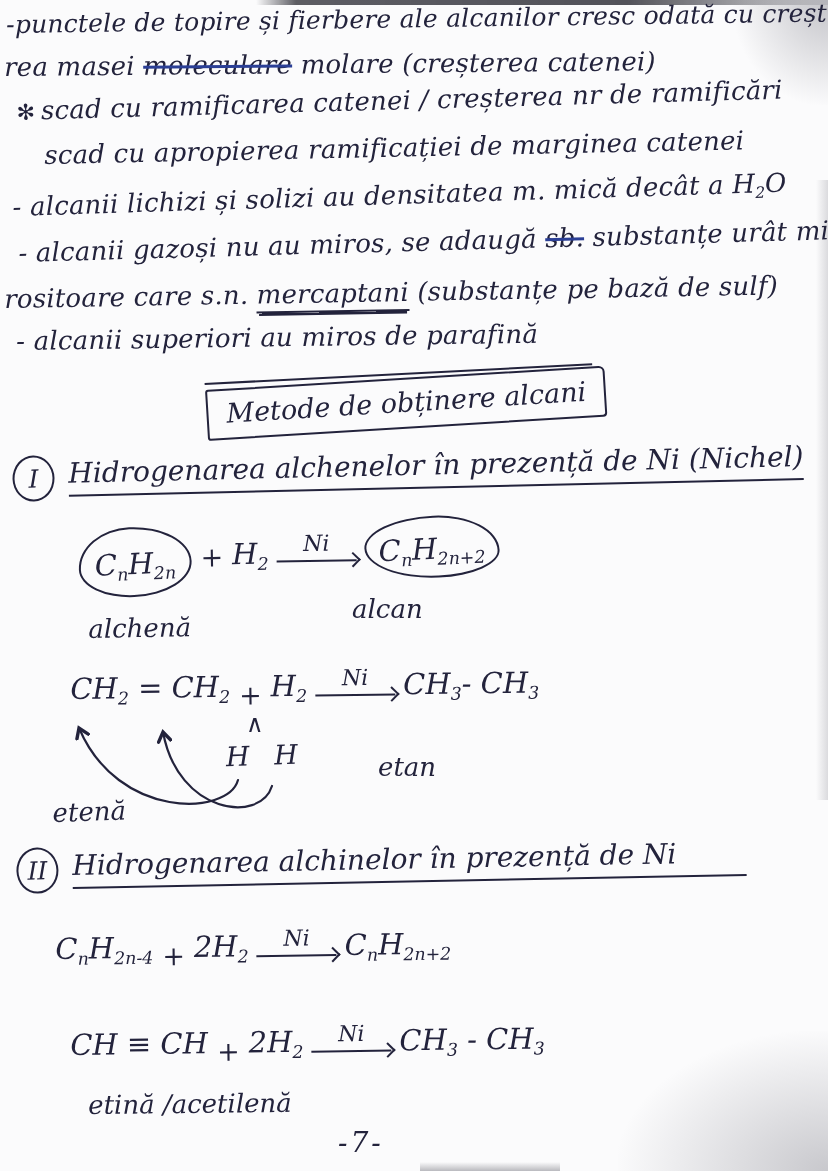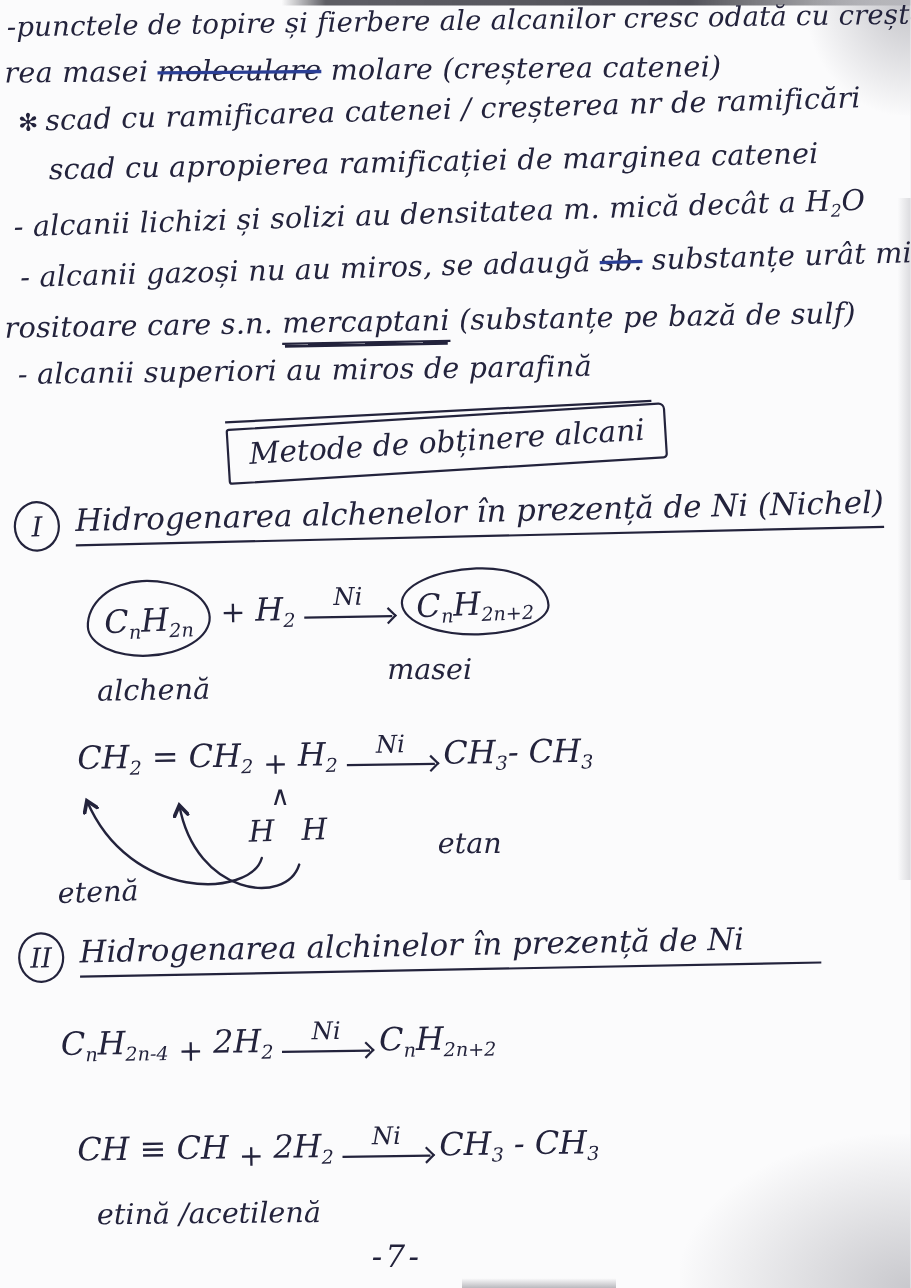--- a/index.html
+++ b/index.html
@@ -75,21 +75,21 @@
   .rxn .shaft{width:80px;height:0;border-bottom:2.5px solid var(--ink);position:relative;margin-top:4px;margin-bottom:10px;}
   .rxn .shaft::after{content:'';position:absolute;right:-2px;top:-5.5px;width:9px;height:9px;
     border-top:2.5px solid var(--ink);border-right:2.5px solid var(--ink);transform:rotate(45deg);}
   .blob{border:2.5px solid var(--ink);border-radius:46% 54% 52% 48% / 58% 52% 48% 42%;
     padding:6px 14px 14px;display:inline-block;transform:rotate(-1.5deg);}
   .blob2{border-radius:52% 48% 46% 54% / 48% 60% 40% 52%;padding:2px 12px 10px;margin-top:-6px;}
   .lbl{position:absolute;font-size:26px;white-space:nowrap;transform-origin:left top;}
   .lbl-alchena{left:88px;top:614px;transform:rotate(-1deg);}
   .lbl-alcan{left:352px;top:594px;}
   .lbl-etena{left:52px;top:798px;transform:rotate(-2deg);}
-  .lbl-etan{left:398px;top:752px;}
+  .lbl-etan{left:378px;top:752px;}
   .lbl-etina{left:88px;top:1090px;transform:rotate(-.6deg);}
   .caret{position:absolute;left:246px;top:710px;font-size:24px;}
   .hsplit{position:absolute;left:226px;top:740px;font-size:27px;word-spacing:16px;transform:rotate(-2deg);}
   .curves{position:absolute;left:60px;top:716px;color:var(--ink);overflow:visible;}
   .curves path{fill:none;stroke:currentColor;stroke-width:2.2;stroke-linecap:round;}
   .pagenum{position:absolute;left:338px;top:1126px;font-size:28px;letter-spacing:3px;}
 </style>
 </head>
 <body>
 
@@ -131,21 +131,21 @@
     <span class="blob"><span class="frm">C<sub>n</sub>H<sub>2n</sub></span></span>
     <span class="op">+</span>
     <span class="frm">H<sub>2</sub></span>
     <span class="rxn">
       <span class="cat">Ni</span>
       <span class="shaft"></span>
     </span>
     <span class="blob blob2"><span class="frm">C<sub>n</sub>H<sub>2n+2</sub></span></span>
   </div>
   <div class="lbl lbl-alchena">alchenă</div>
-  <div class="lbl lbl-alcan">masei</div>
+  <div class="lbl lbl-alcan">alcan</div>
 
   <div class="eq eq2">
     <span class="frm">CH<sub>2</sub> = CH<sub>2</sub></span>
     <span class="op">+</span>
     <span class="frm">H<sub>2</sub></span>
     <span class="rxn">
       <span class="cat">Ni</span>
       <span class="shaft"></span>
     </span>
     <span class="frm">CH<sub>3</sub>- CH<sub>3</sub></span>

